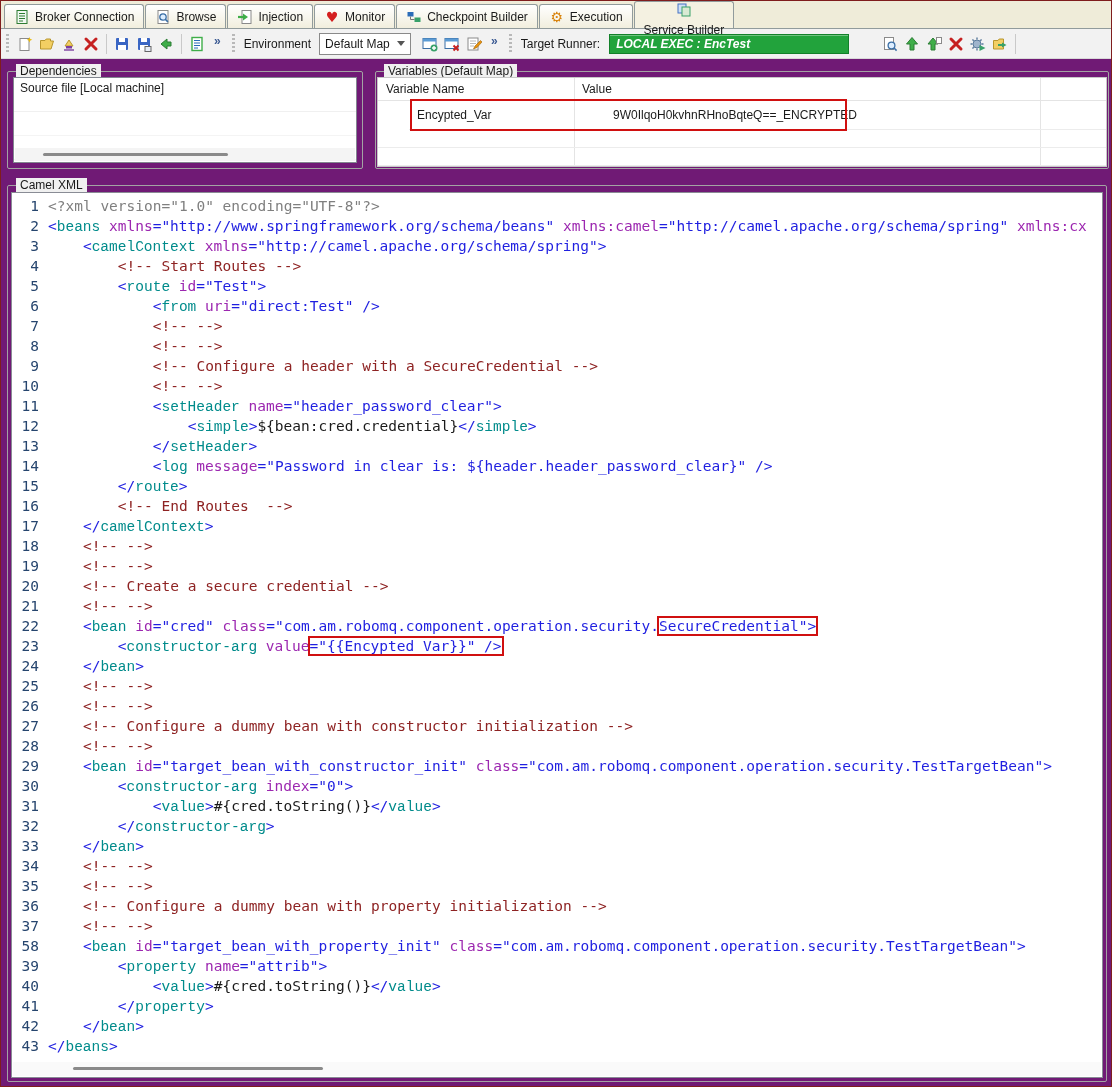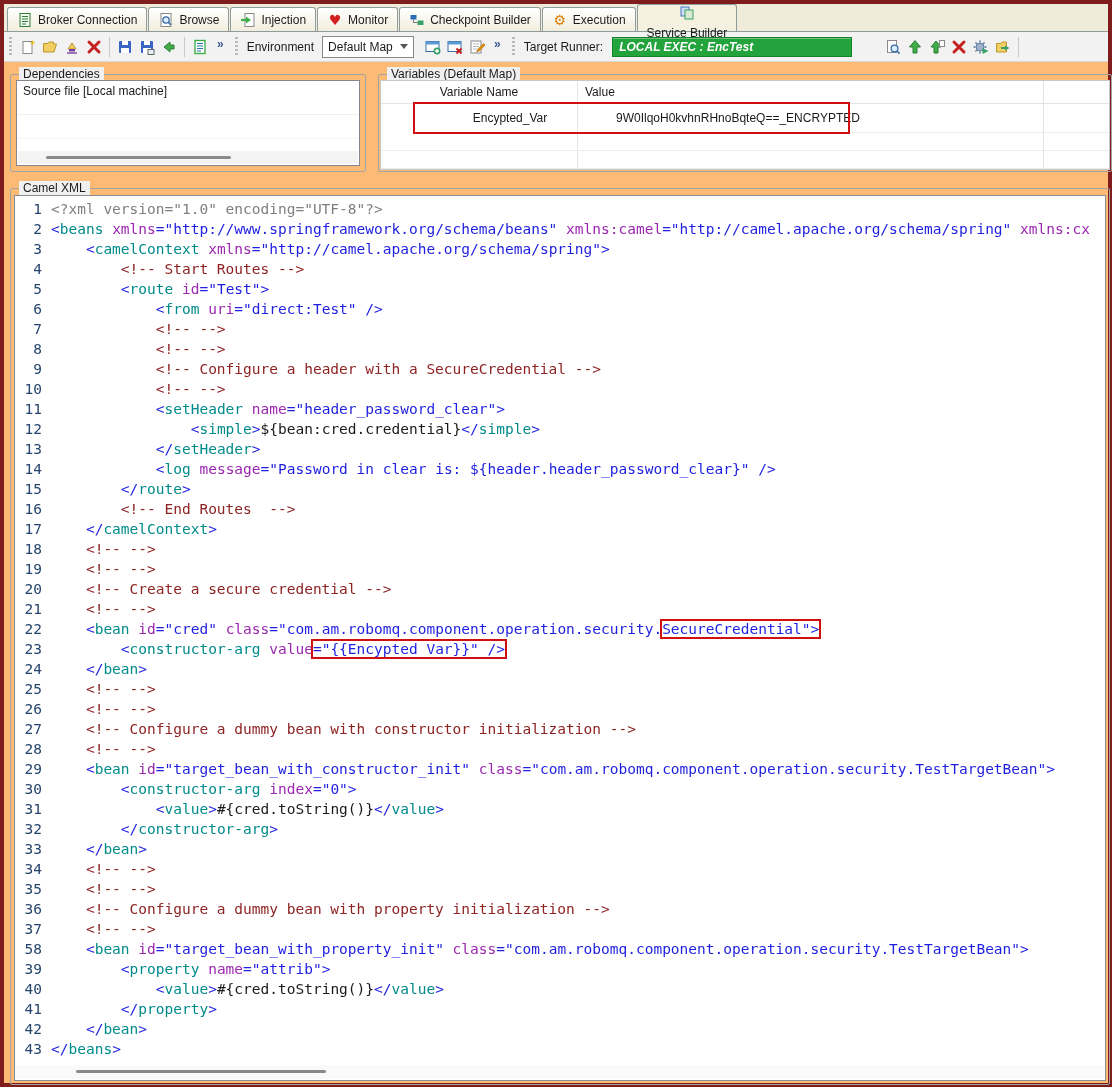--- a/index.html
+++ b/index.html
@@ -1,18 +1,18 @@
 <!DOCTYPE html>
 <html><head>
 <meta charset="utf-8">
 <style>
   * { margin:0; padding:0; box-sizing:border-box; }
   html,body { width:1112px; height:1087px; overflow:hidden; }
   body { font-family:"Liberation Sans", sans-serif; font-size:12px; color:#1a1a1a; background:#f0f0f0; }
-  .window { position:absolute; inset:0; border:4px solid #7f1d1d; background:#fdba74; }
+  .window { position:absolute; inset:0; border:1px solid #7f1d1d; background:#701a75; }
 
   
   .tabbar { position:absolute; left:0; top:0; right:0; height:28px; background:#efecd9; border-bottom:1px solid #919b9c; display:flex; align-items:flex-end; padding-left:3px; }
   .tab { display:inline-flex; align-items:center; gap:5px; height:24px; padding:0 9px; margin-right:1px;
          border:1px solid #919b9c; border-bottom:none; border-radius:3px 3px 0 0;
          background:linear-gradient(#ffffff,#f1eedd); cursor:default; white-space:nowrap; }
   .tab.active { height:27px; background:#f4f1e1; position:relative; z-index:2;flex-direction:column; }
   .ticon { width:16px; height:16px; flex:none; display:inline-block; }
   .glyph-icon { font-family:"DejaVu Sans", sans-serif; font-size:14px; line-height:16px; width:16px; text-align:center; }
 
@@ -41,35 +41,35 @@
   .hscroll { position:absolute; left:1px; right:1px; bottom:1px; height:13px; background:#f4f4f4; }
   .hthumb { position:absolute; top:5px; height:3px; background:#8a8a8a; border-radius:2px; }
 
   .vars-box { left:374px; top:70px; width:734px; height:98px; }
   .vars-table { position:absolute; inset:5px 1px 1px 1px; background:#fff; border:1px solid #c8c8c8; overflow:hidden; }
   .vcol-line { position:absolute; top:0; bottom:0; width:1px; background:#e4e4e4; }
   .vrow { display:flex; position:relative; }
   .vrow.header { height:23px; border-bottom:1px solid #e4e4e4; }
   .vrow.data { height:29px; border-bottom:1px solid #ececec; align-items:center;margin-left:31px; }
   .vrow.empty { height:18px; border-bottom:1px solid #ececec; }
-  .vcell-name { width:196px; padding:4px 8px; flex:none;text-align:center; }
+  .vcell-name { width:196px; padding:4px 8px; flex:none; }
   .vcell-value { width:466px; padding:4px 8px; flex:none; }
   .row-redbox { position:absolute; left:1px; top:-2px; width:437px; height:32px; border:2px solid #d01010; pointer-events:none; }
 
   
   .camel-box { left:6px; top:184px; width:1100px; height:897px; }
   .editor { position:absolute; inset:6px 3px 3px 3px; background:#fff; border:1px solid #898c95; overflow:hidden; }
   .code { position:absolute; top:3px; left:0; right:0; bottom:18px; overflow:hidden;
           font-family:"DejaVu Sans Mono","Liberation Mono",monospace; font-size:14.5px; }
   .code-line { display:flex; height:20px; line-height:20px; }
   .line-num { width:36px; text-align:right; padding-right:9px; color:#26456e; flex:none; }
   .line-content { white-space:pre; flex:1; overflow:hidden; }
   .tk-d { color:#7f7f7f; }
   .tk-s { color:#1f1fe0; }
-  .tk-t { color:#008b8b; }
+  .tk-t { color:#008b8b;font-family:Liberation Mono, monospace; }
   .tk-a { color:#9c27b0;margin-top:16px; }
   .tk-v { color:#1f1fe0; }
   .tk-c { color:#8e2323; }
   .tk-x { color:#1a1a1a; }
   .redbox { outline:2px solid #d01010; }
   .code-hscroll { position:absolute; left:1px; right:1px; bottom:1px; height:14px; background:#fafafa; }
 </style>
 </head>
 <body>
 

